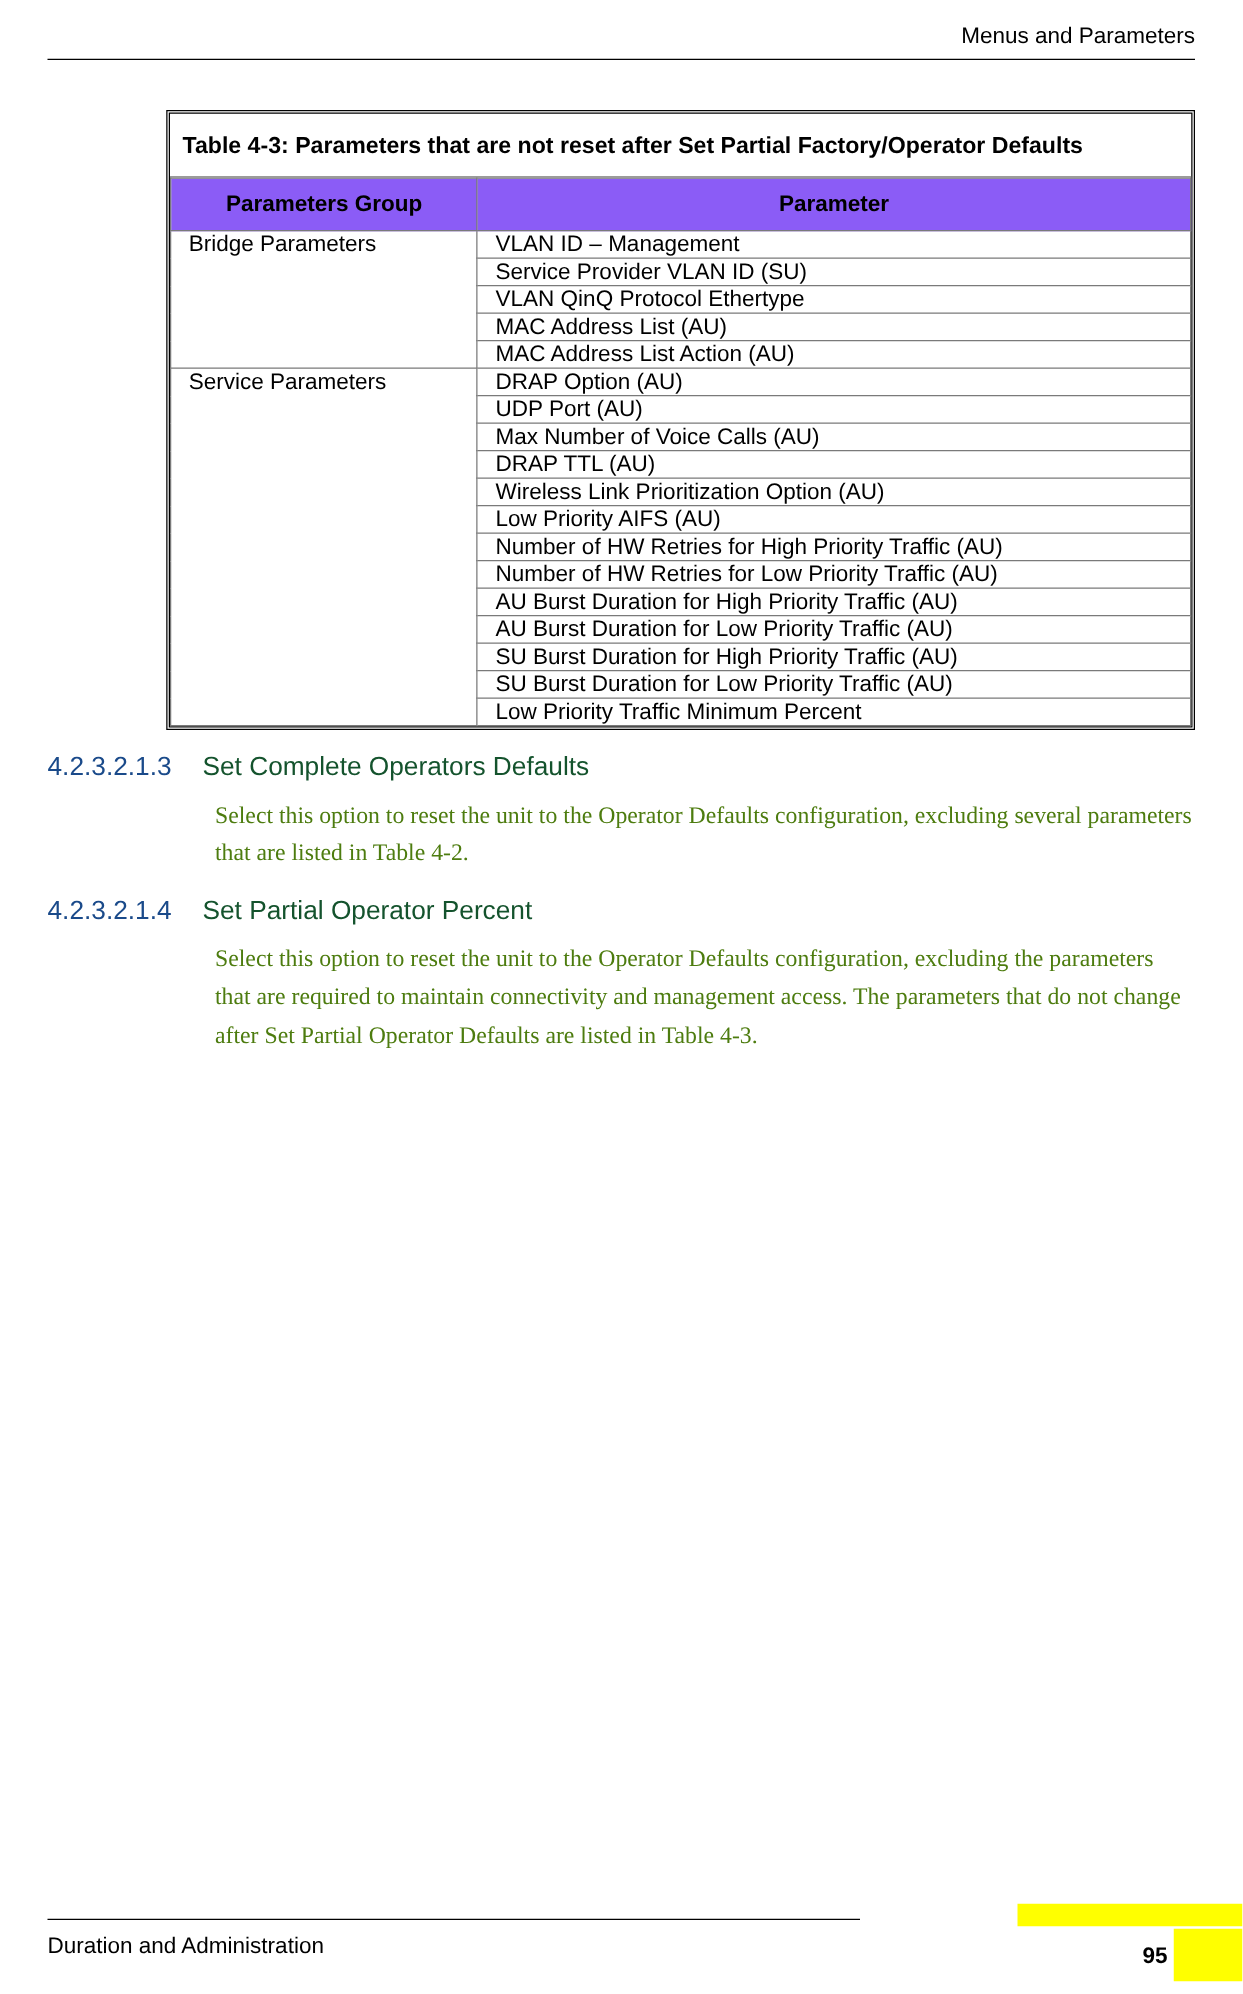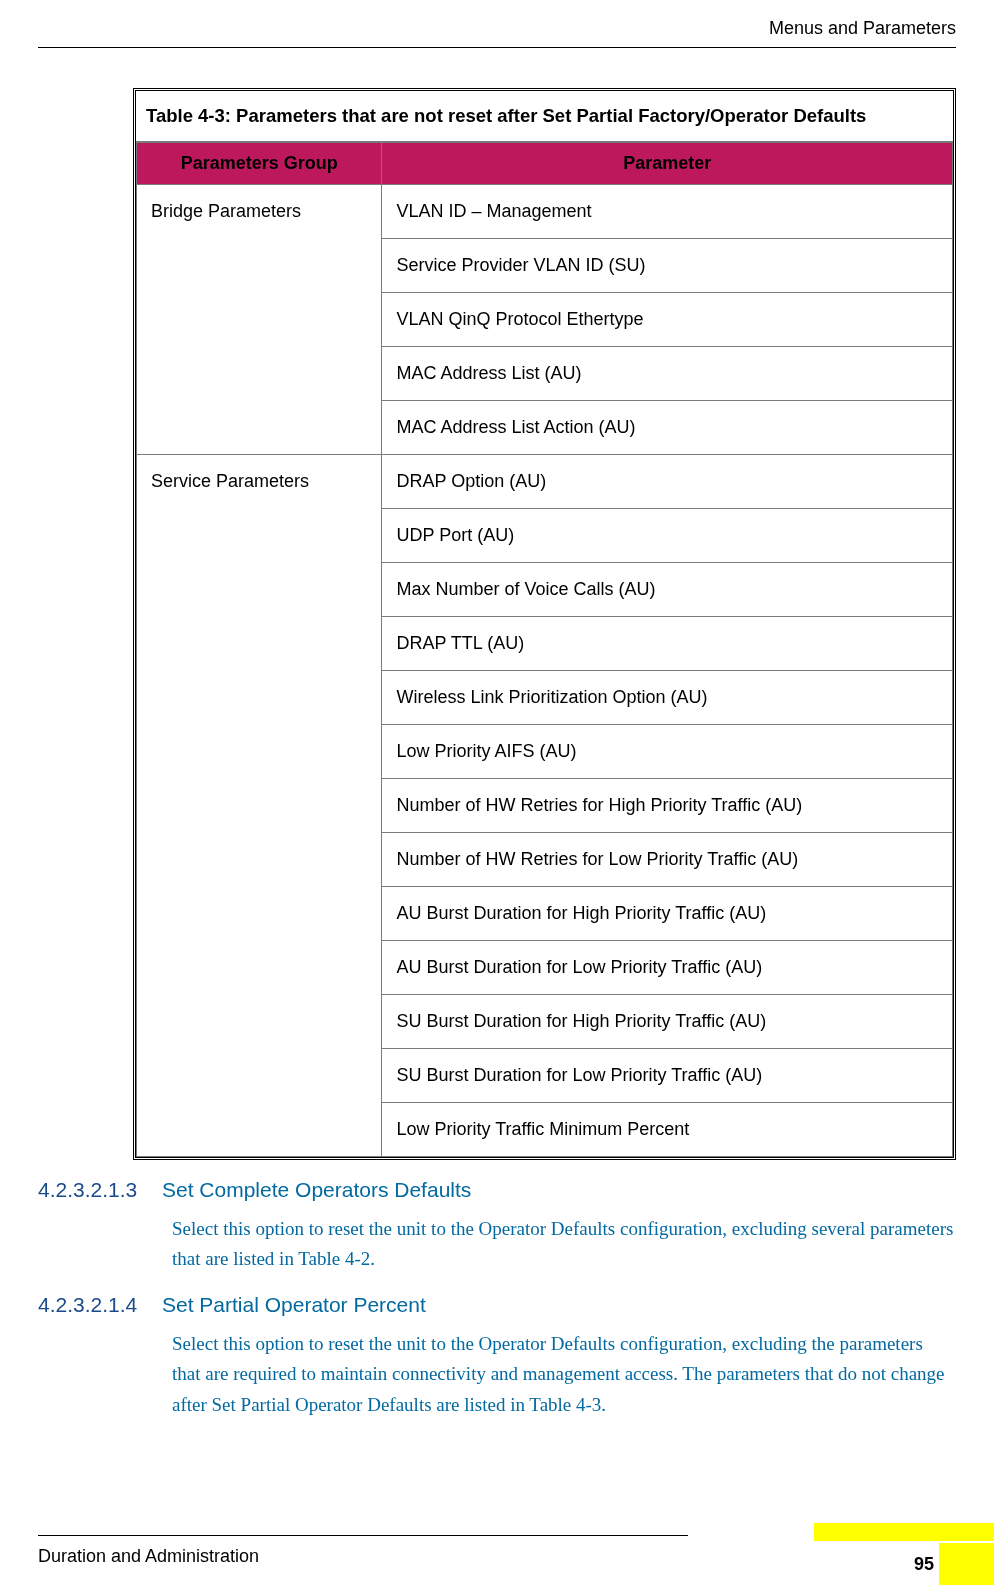--- a/index.html
+++ b/index.html
@@ -44,58 +44,58 @@
       font-size: 18px;
     }
     .param-table caption {
       font-weight: bold;
       font-size: 18.5px;
       padding: 14px 10px;
       text-align: left;
       border-bottom: 1px solid #7a7a7a;
     }
     .param-table th {
-      background: #be185d;
+      background: #8b5cf6;
       font-weight: bold;
       padding: 10px 0;
       text-align: center;
       border: 1px solid #7a7a7a;
       font-size: 18px;
     }
     .param-table td {
-      padding: 16px 14px;
+      padding: 0 14px;
       border: 1px solid #7a7a7a;
       vertical-align: top;
       font-size: 18px;
     }
     .param-table td.group-cell {
       vertical-align: top;
     }
     .section {
       margin-top: 18px;
       display: flex;
       gap: 6px;
     }
     .sec-num {
       color: #1a4a8a;
       font-size: 21px;
       width: 118px;
       flex-shrink: 0;
     }
     .sec-title {
-      color: #0369a1;
+      color: #14532d;
       font-size: 21px;
     }
     .body-text {
       font-family: Georgia, 'Times New Roman', serif;
       font-size: 19px;
       line-height: 1.6;
       margin-left: 134px;
       margin-top: 12px;
-      color: #0369a1;
+      color: #4d7c0f;
     }
     .footer {
       position: absolute;
       bottom: 28px;
       left: 38px;
       right: 0;
     }
     .footer-rule {
       border: none;
       border-top: 1.5px solid #000;

